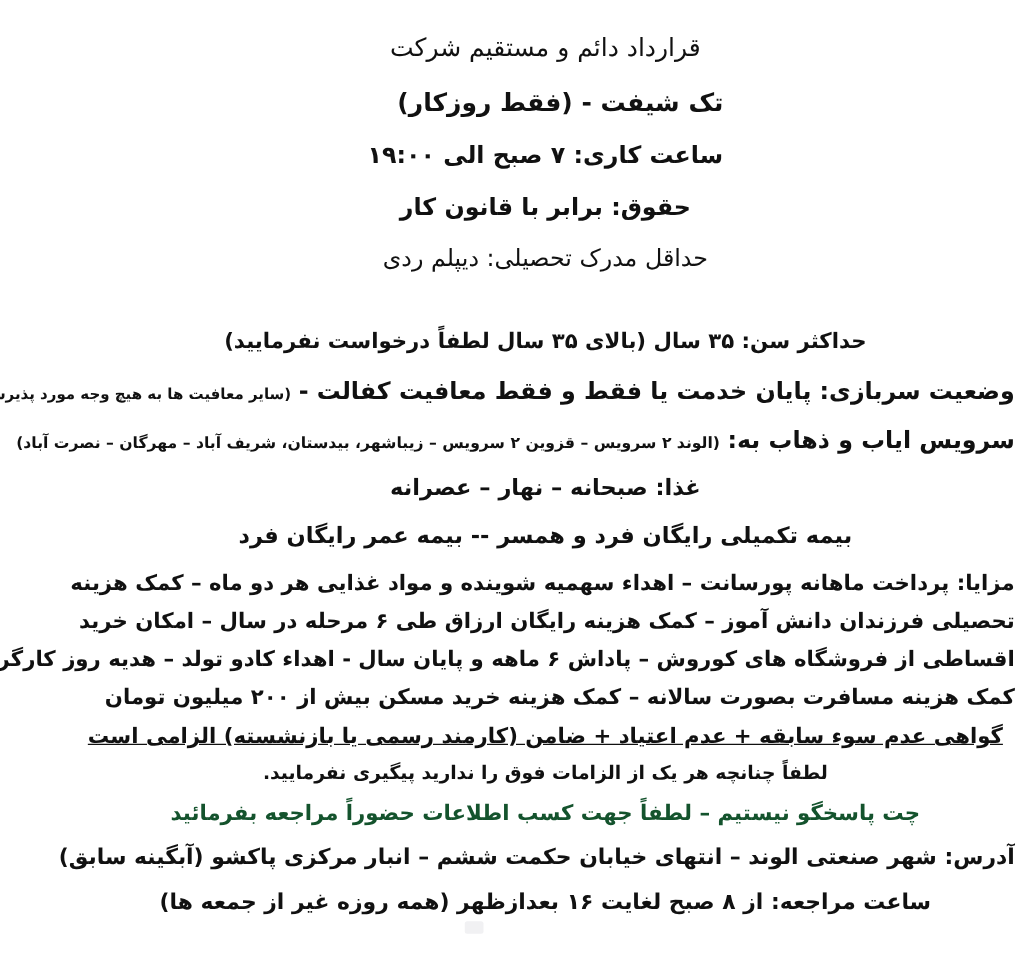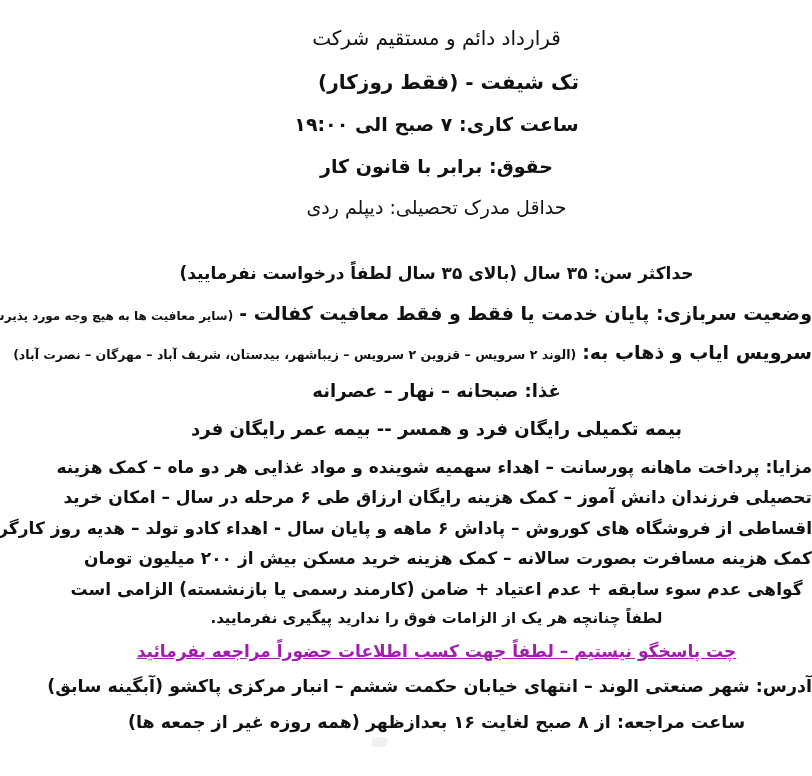--- a/index.html
+++ b/index.html
@@ -33,21 +33,21 @@
   .l-education  { font-size: 19px; font-weight: normal; margin-bottom: 16px; }
   .l-maxage     { font-size: 17px; font-weight: bold;   margin-bottom: 17px; margin-top: 44px; }
   .l-military   { font-size: 19px; font-weight: bold;   margin-bottom: 16px; }
   .l-military .note   { font-size: 12px; font-weight: bold; }
   .l-transport  { font-size: 19px; font-weight: bold;   margin-bottom: 15px; }
   .l-transport .note  { font-size: 12.5px; font-weight: bold; }
   .l-food       { font-size: 18px; font-weight: bold;   margin-bottom: 15px; }
   .l-insurance  { font-size: 18px; font-weight: bold;   margin-bottom: 17px; }
   .l-benefit    { font-size: 17px; font-weight: bold;   margin-bottom: 9px; }
   .benefits     { margin-bottom: 10px; padding-left: 24px; }
-  .l-require    { font-size: 17px; font-weight: bold;   margin-bottom: 9px; }
+  .l-require    { font-size: 17px; font-weight: bold;   margin-bottom: 9px; text-decoration: underline; }
   .l-reqnote    { font-size: 15px; font-weight: bold;   margin-bottom: 13px; }
   .l-nochat     { font-size: 17px; font-weight: bold;   margin-bottom: 14px; }
   .l-address    { font-size: 17.5px; font-weight: bold; margin-bottom: 14px; padding-left: 28px; }
   .l-visit      { font-size: 17.5px; font-weight: bold; }
   .sep { display: inline-block; width: 6px; }
   .artifact {
     position: absolute;
     left: 372px;
     top: 737px;
     width: 15px;
@@ -82,20 +82,20 @@
   <div class="benefits">
     <div class="line l-benefit">مزایا: پرداخت ماهانه پورسانت – اهداء سهمیه شوینده و مواد غذایی هر دو ماه – کمک هزینه</div>
     <div class="line l-benefit">تحصیلی فرزندان دانش آموز – کمک هزینه رایگان ارزاق طی ۶ مرحله در سال – امکان خرید</div>
     <div class="line l-benefit">اقساطی از فروشگاه های کوروش – پاداش ۶ ماهه و پایان سال - اهداء کادو تولد – هدیه روز کارگر</div>
     <div class="line l-benefit">کمک هزینه مسافرت بصورت سالانه – کمک هزینه خرید مسکن بیش از ۲۰۰ میلیون تومان</div>
   </div>
 
   <div class="line l-require">گواهی عدم سوء سابقه + عدم اعتیاد + ضامن (کارمند رسمی یا بازنشسته) الزامی است</div>
   <div class="line l-reqnote">لطفاً چنانچه هر یک از الزامات فوق را ندارید پیگیری نفرمایید.</div>
 
-  <div class="line l-nochat" style="color: #a21caf; text-decoration: underline;">چت پاسخگو نیستیم – لطفاً جهت کسب اطلاعات حضوراً مراجعه بفرمائید</div>
+  <div class="line l-nochat" style="color: #14532d;">چت پاسخگو نیستیم – لطفاً جهت کسب اطلاعات حضوراً مراجعه بفرمائید</div>
 
   <div class="line l-address">آدرس: شهر صنعتی الوند – انتهای خیابان حکمت ششم – انبار مرکزی پاکشو (آبگینه سابق)</div>
   <div class="line l-visit">ساعت مراجعه: از ۸ صبح لغایت ۱۶ بعدازظهر (همه روزه غیر از جمعه ها)</div>
 
 </div>
 
 <div class="artifact"></div>
 
 </body></html>

